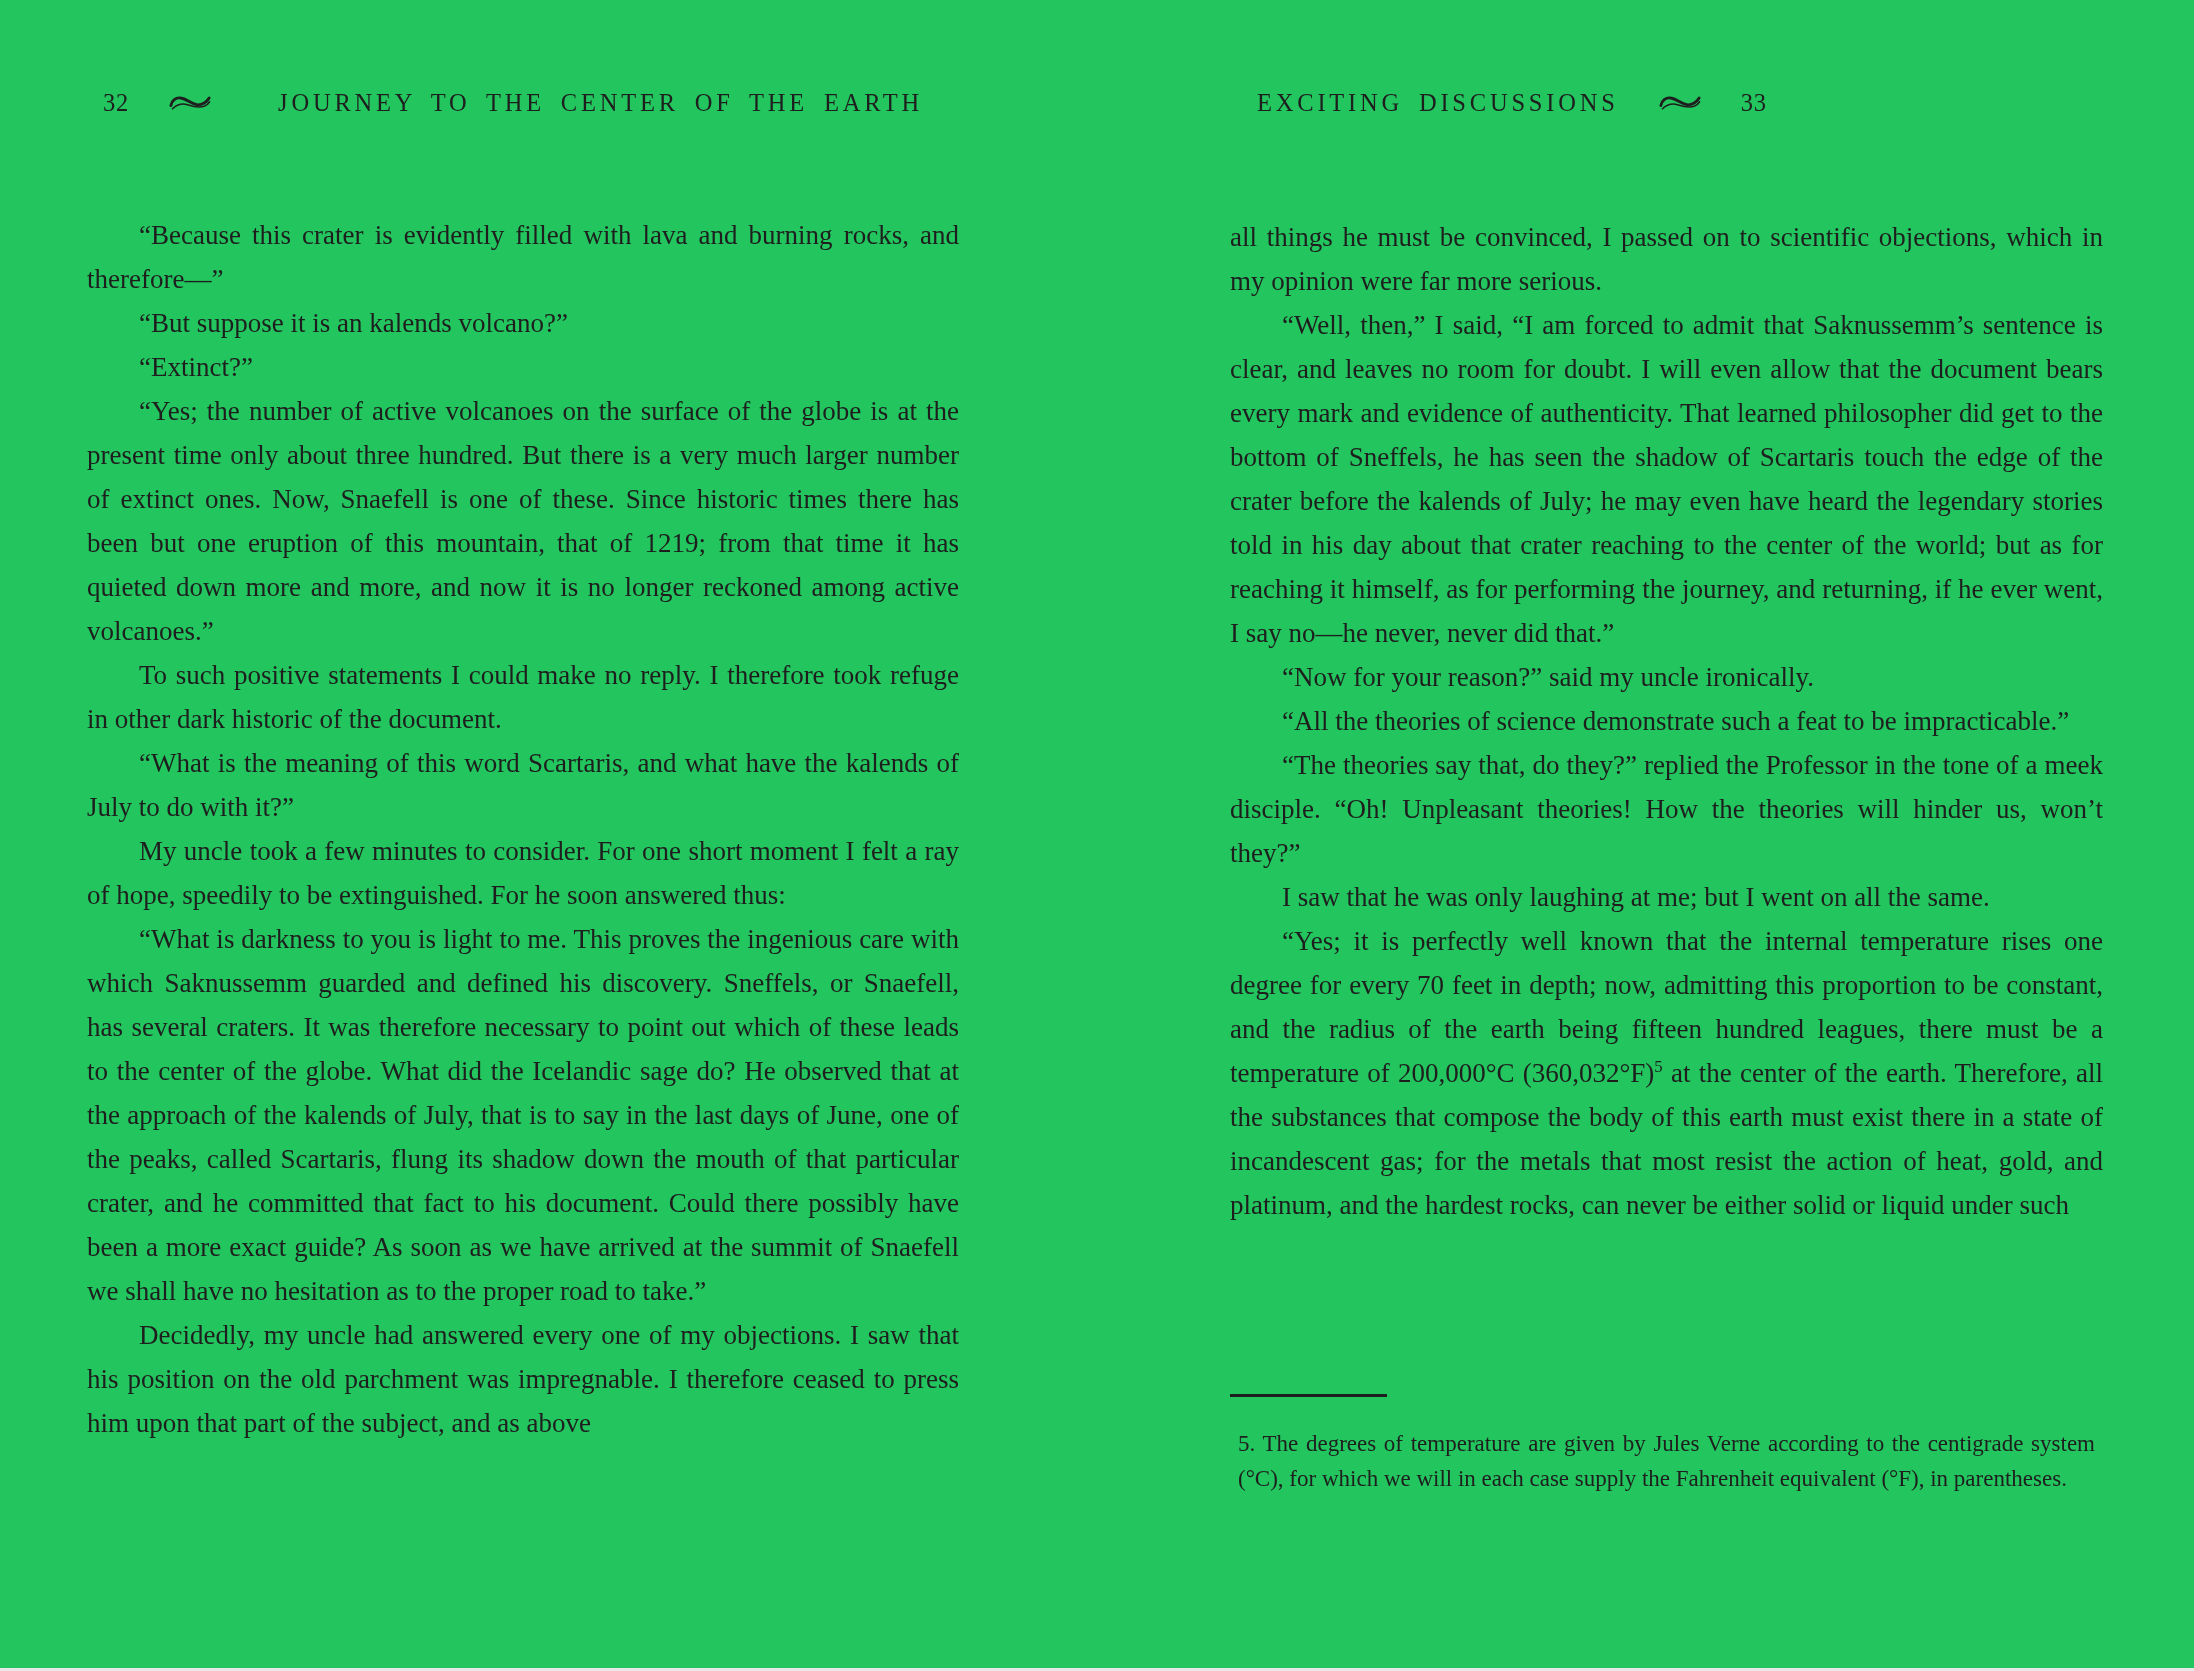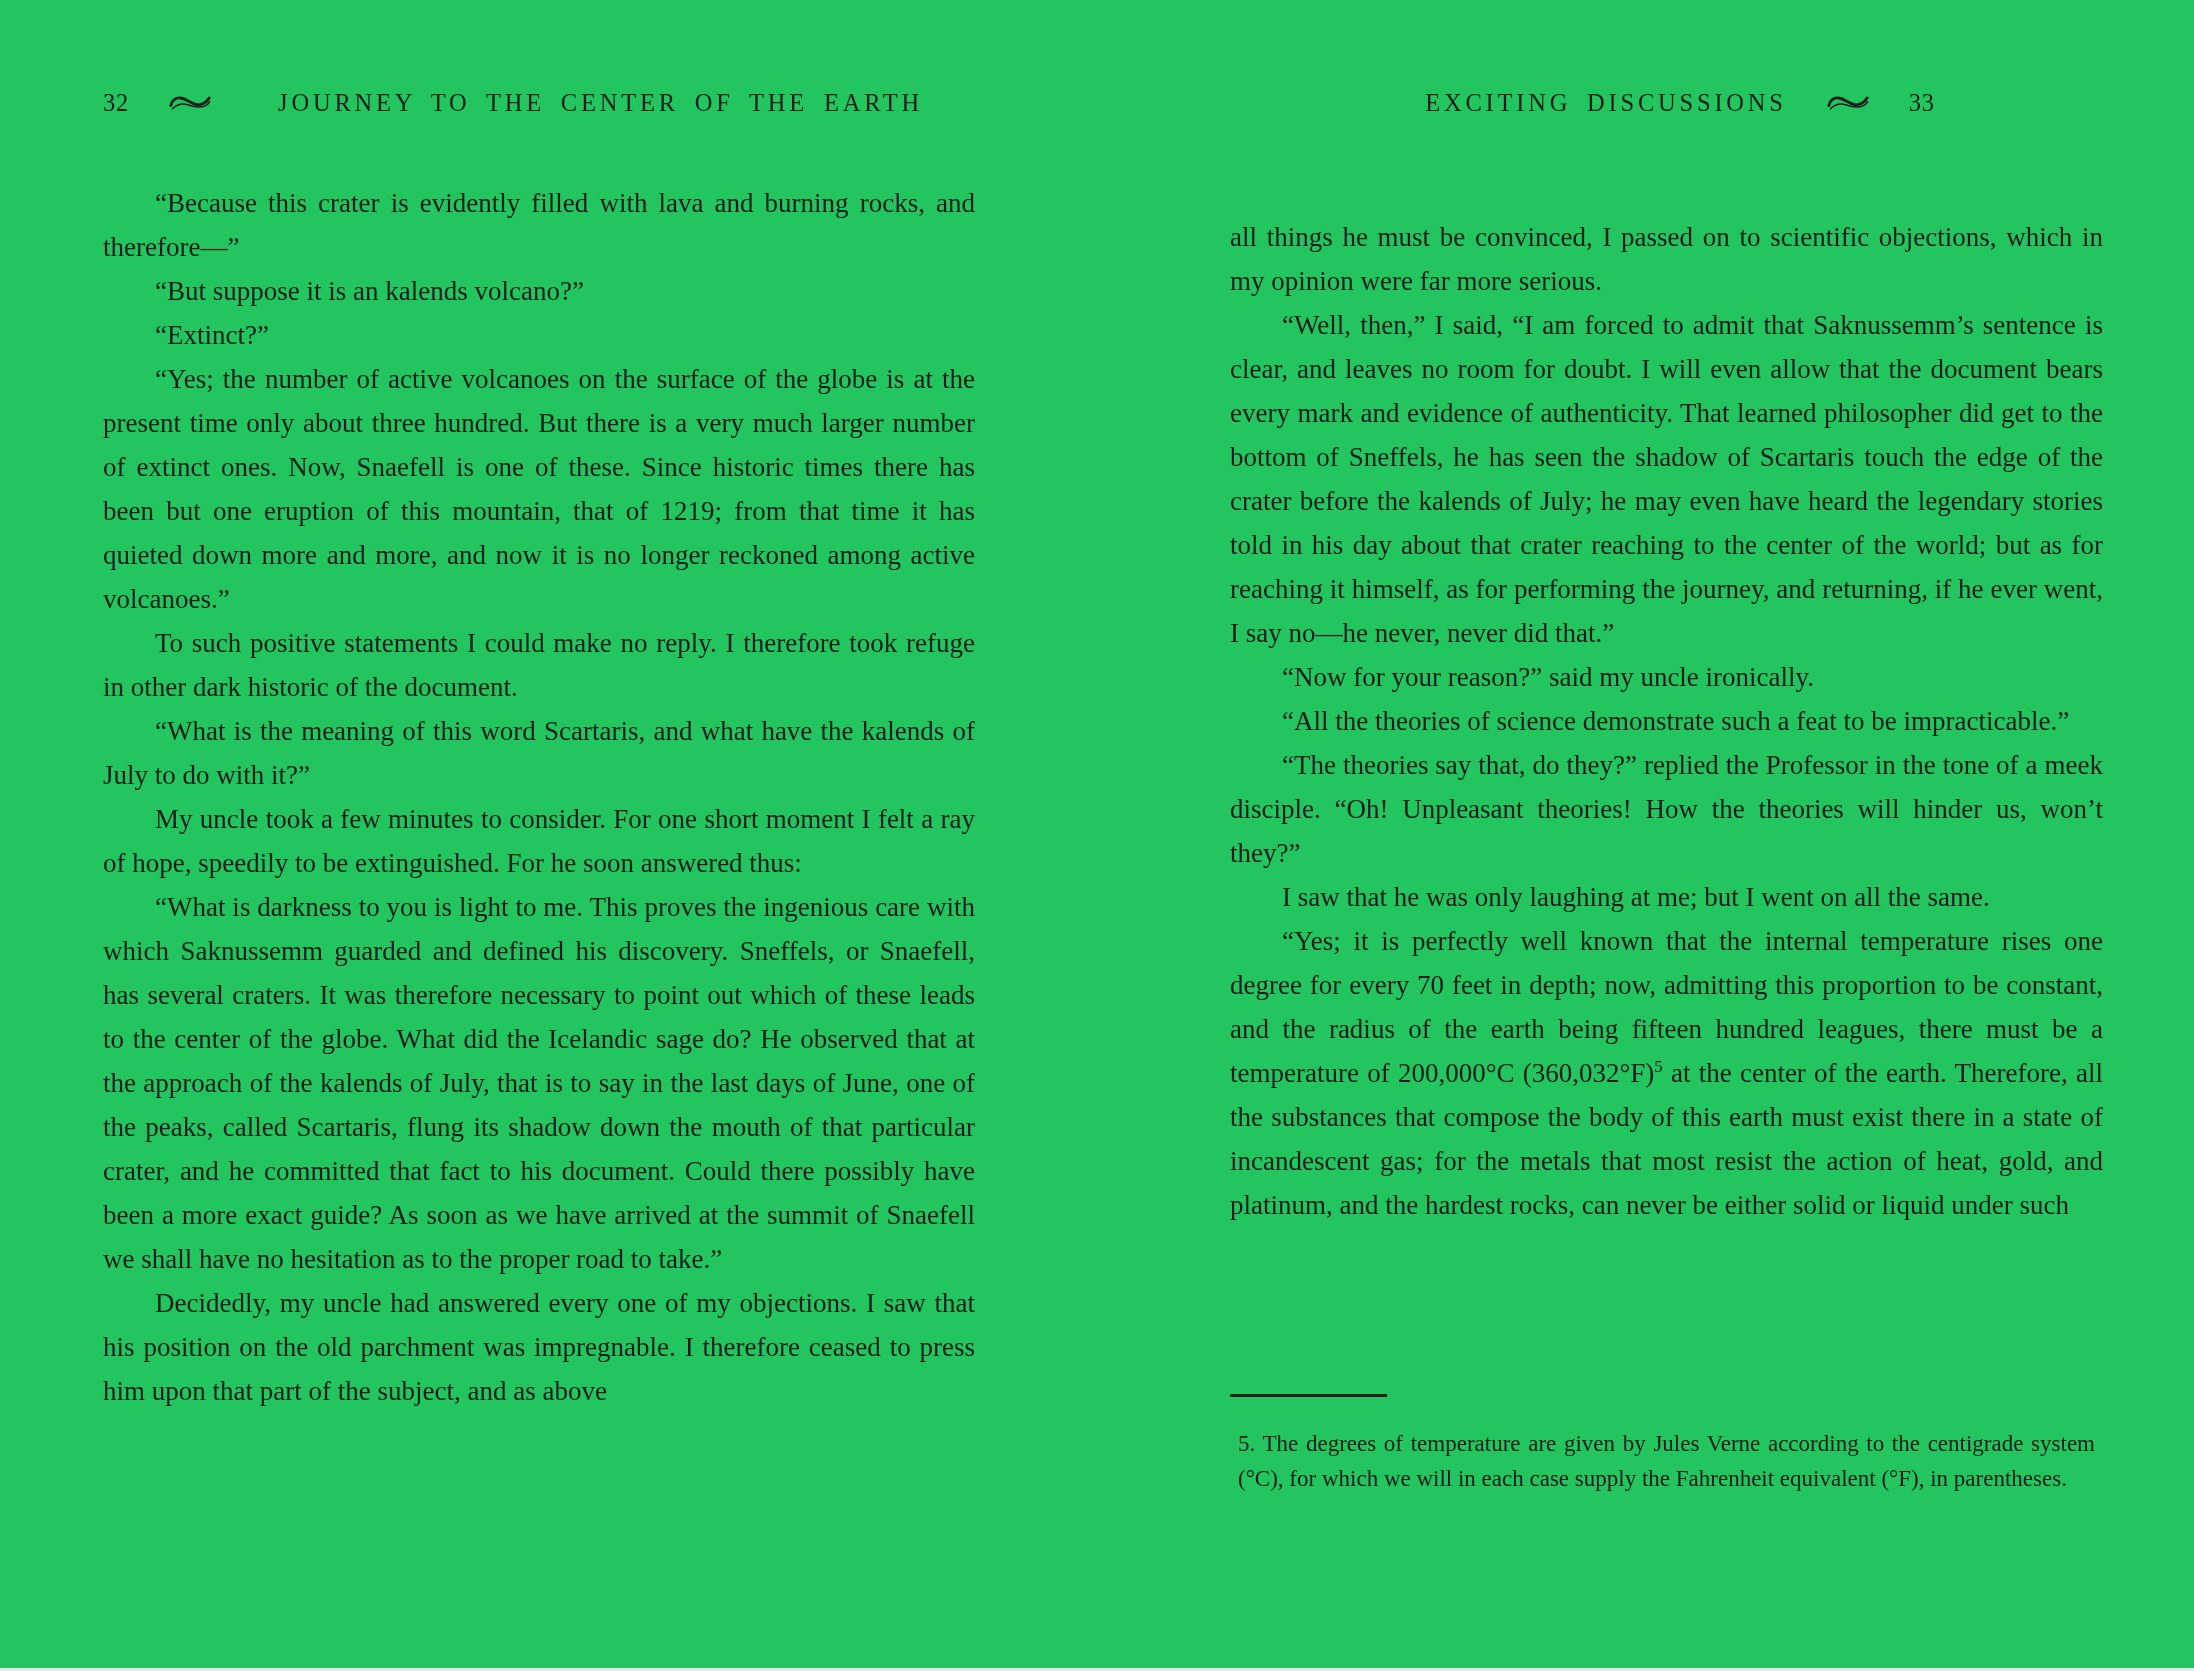--- a/index.html
+++ b/index.html
@@ -19,40 +19,40 @@
     top: 84px;
     height: 37px;
     display: flex;
     align-items: center;
     gap: 39px;
     font-size: 24.5px;
     line-height: 37px;
     white-space: nowrap;
   }
   .running-row.left  { left: 103px;  width: 872px; justify-content: flex-start; }
-  .running-row.right { left: 1230px; width: 873px; justify-content: center; }
+  .running-row.right { left: 1230px; width: 873px; justify-content: flex-start; }
   .running-head {
     letter-spacing: 3.8px;
     word-spacing: 5.9px;
     font-variant: normal;
     margin-left: 27px;
   }
   .page-number { letter-spacing: 0.8px; }
   .ornament { display: inline-flex; align-items: center; }
   .ornament svg { display: block; }
 
   
   .text-column {
     position: absolute;
     top: 181px;
     text-align: justify;
     font-size: 27px;
     line-height: 44px;
   }
-  .text-column.left  { left: 103px;  width: 872px; }
+  .text-column.left  { left: 87px;  width: 872px; margin-top: 32px; }
   .text-column.right { left: 1230px; width: 873px; height: 1212px; overflow: hidden; }
   .text-column p { margin: 0; text-indent: 52px; }
   .text-column p.no-indent { text-indent: 0; margin-top: 34px; }
   .text-column sup {
     font-size: 0.62em;
     line-height: 0;
     vertical-align: super;
   }
 
   

